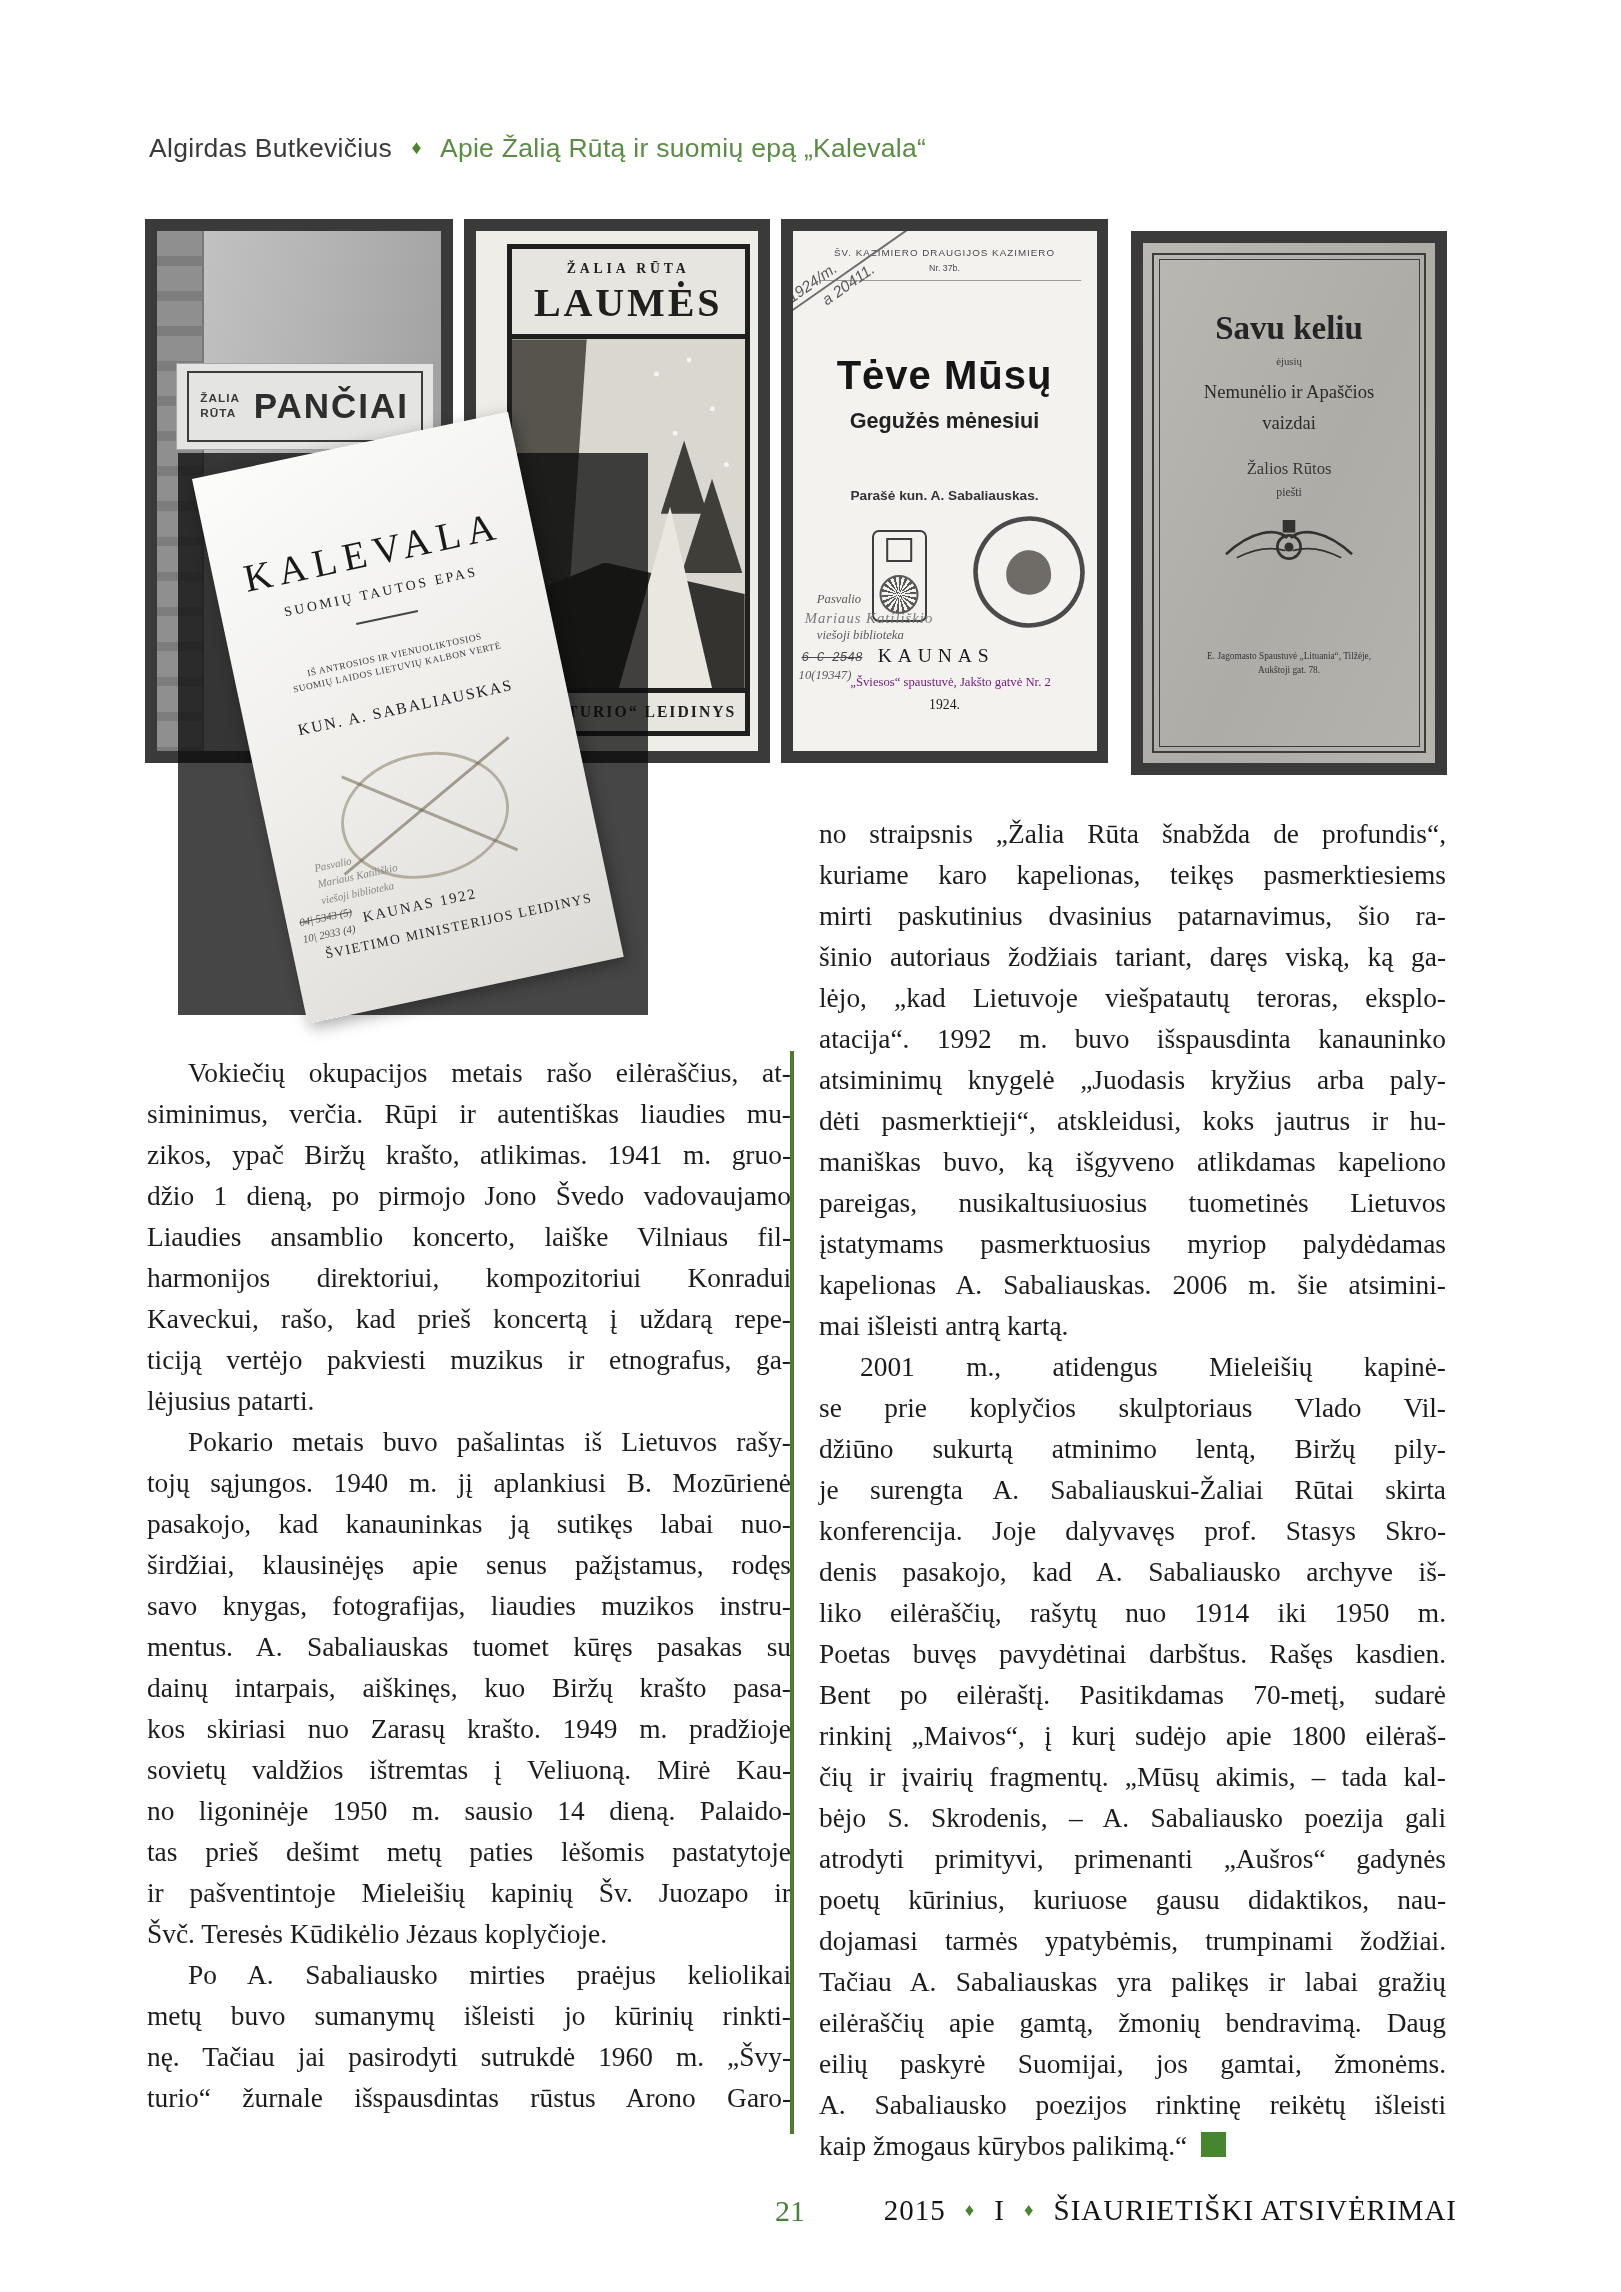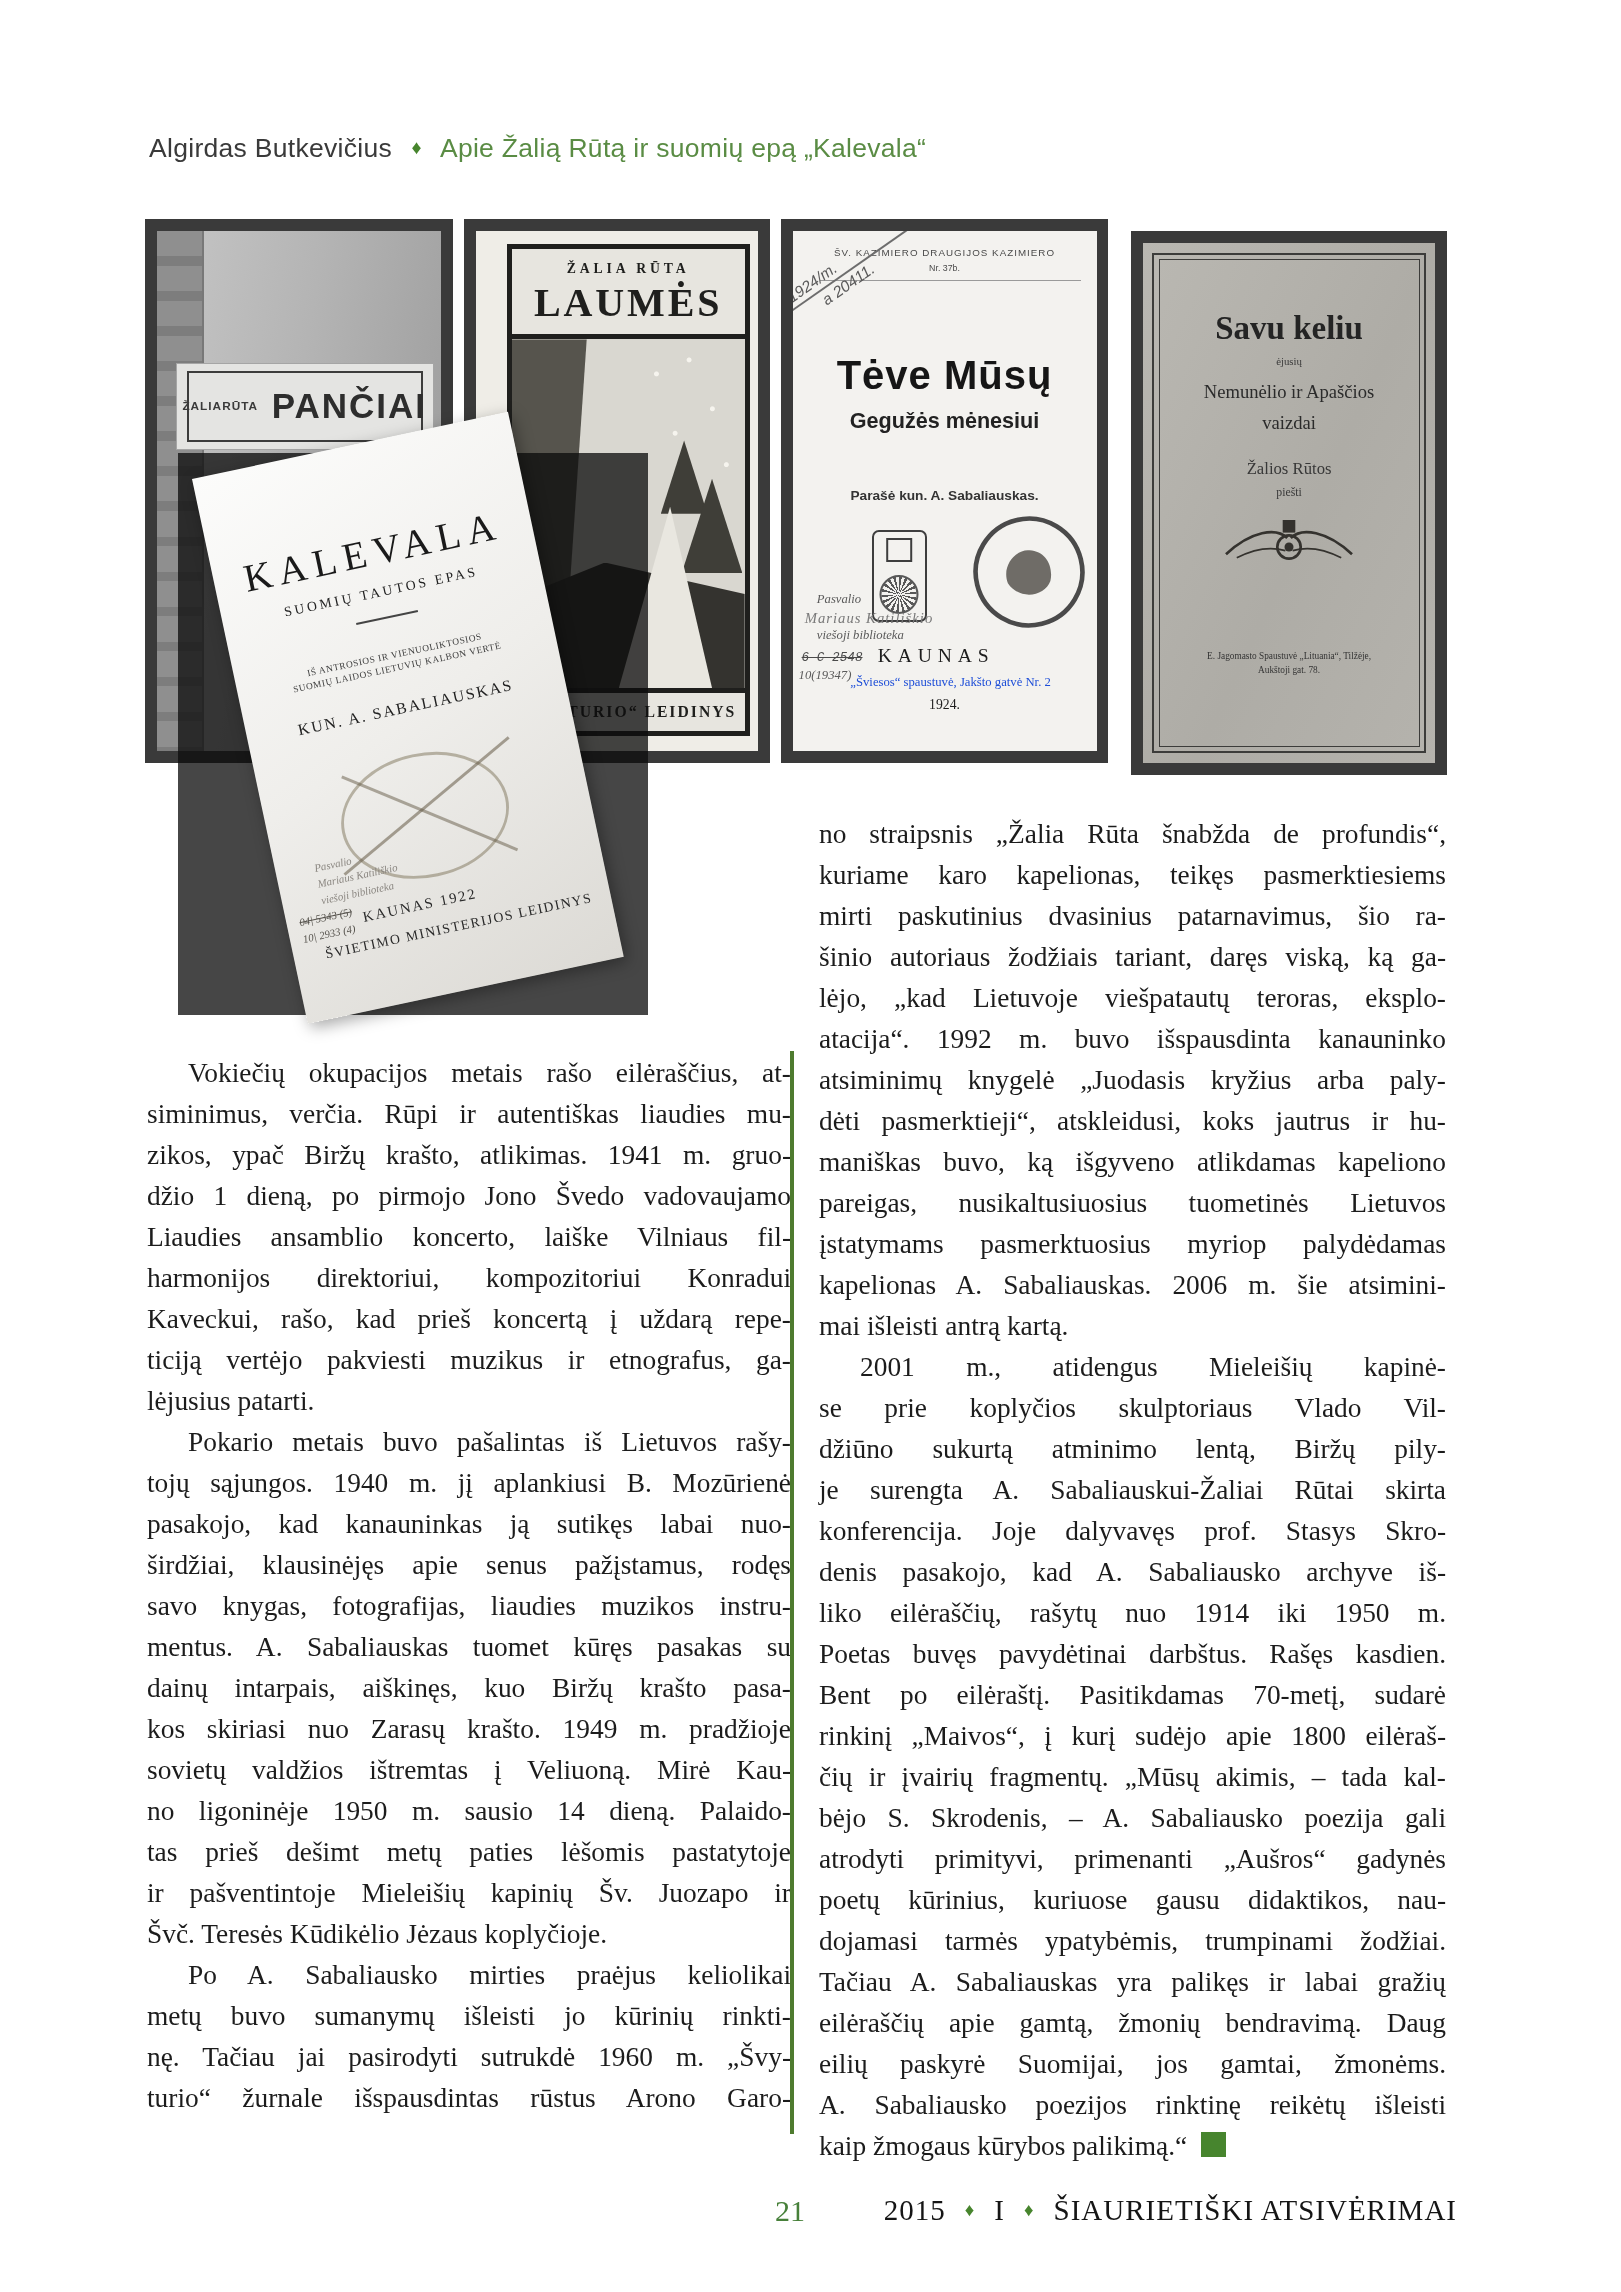--- a/index.html
+++ b/index.html
@@ -30,21 +30,21 @@
   
   .cv-pan{background:linear-gradient(100deg,#c6c6c6 0%,#b4b4b4 45%,#9a9a9a 100%);}
   .pan-spine{position:absolute;left:0;top:0;bottom:0;width:16%;
              background:repeating-linear-gradient(180deg,#8f8f8f 0 25.5px,#7d7d7d 25.5px 35px);
              border-right:2px solid #787878;}
   .pan-label{position:absolute;left:7%;right:3%;top:25.5%;height:16.5%;background:#e4e4e2;
              box-shadow:0 0 0 1px #a5a5a5;display:flex;align-items:center;justify-content:center;padding:7.8px 9.8px;box-sizing:border-box;}
   .pan-label-inner{border:2.9px solid #3c3c3c;width:100%;height:100%;display:flex;align-items:center;
              justify-content:center;gap:13.7px;box-sizing:border-box;}
   .pan-series{font-family:"Liberation Sans",sans-serif;font-weight:bold;font-size:11.8px;letter-spacing:1px;
-             color:#3a3a3a;line-height:1.3;display:flex;flex-direction:row;text-align:left;}
+             color:#3a3a3a;line-height:1.3;display:flex;flex-direction:column;text-align:left;}
   .pan-title{font-family:"Liberation Sans",sans-serif;font-weight:bold;font-size:35px;letter-spacing:2px;color:#2d2d2d;}
 
   
   .cv-lau{background:#efede7;}
   .lau-frame{position:absolute;left:11%;right:3%;top:2.5%;bottom:3%;border:5.9px solid #1f1f1d;
              background:#e7e5df;display:flex;flex-direction:column;box-sizing:border-box;}
   .lau-titlebox{border-bottom:5.9px solid #1f1f1d;text-align:center;padding:11.8px 2px 8.8px;}
   .lau-series{font-size:13.7px;letter-spacing:3.9px;font-weight:bold;color:#1f1f1d;}
   .lau-title{font-size:40px;font-weight:bold;letter-spacing:2.9px;color:#1f1f1d;margin-top:2px;}
   .lau-art{flex:1;position:relative;background:#d9d7d0;overflow:hidden;
@@ -92,21 +92,21 @@
              width:35px;height:35px;border:2px solid #3e3e3e;border-radius:50%;
              background:repeating-conic-gradient(#3e3e3e 0 9deg,transparent 9deg 20deg);opacity:.85;}
   .tev-stamp-round{position:absolute;right:3%;top:54.5%;width:116px;height:116px;transform:rotate(-14deg);}
   .tev-hand1{position:absolute;left:8%;top:69.5%;font-size:12.7px;font-style:italic;color:#5a5a5a;font-family:"Liberation Serif",serif;}
   .tev-hand2{position:absolute;left:4%;top:72.8%;font-size:14.7px;font-style:italic;letter-spacing:1px;color:#7a7a7a;font-family:"Liberation Serif",serif;}
   .tev-hand3{position:absolute;left:8%;top:76.4%;font-size:12.7px;font-style:italic;color:#5a5a5a;font-family:"Liberation Serif",serif;}
   .tev-call1{position:absolute;left:3%;top:80.5%;font-size:12.7px;font-style:italic;color:#4a4a4a;
              text-decoration:line-through;font-family:Liberation Mono, monospace;}
   .tev-call2{position:absolute;left:2%;top:84%;font-size:12.7px;font-style:italic;color:#5a5a5a;font-family:"Liberation Serif",serif;}
   .tev-city{position:absolute;left:28%;top:79.6%;font-size:19.6px;letter-spacing:5.9px;color:#1d1d1d;font-family:"Liberation Serif",serif;}
-  .tev-printer{position:absolute;left:6%;right:2%;top:85.3%;text-align:center;font-size:12.7px;color:#1d4ed8;font-family:"Liberation Serif",serif;}
+  .tev-printer{position:absolute;left:6%;right:2%;top:85.3%;text-align:center;font-size:12.7px;color:#701a75;font-family:"Liberation Serif",serif;}
   .tev-year{position:absolute;left:0;right:0;top:89.6%;text-align:center;font-size:13.7px;color:#1d1d1d;font-family:"Liberation Serif",serif;}
 
   
   .cv-sav{background:linear-gradient(115deg,#bab8b2 0%,#aeaca6 55%,#b5b3ad 100%);}
   .sav-border-outer{position:absolute;left:8.8px;right:8.8px;top:9.8px;bottom:9.8px;border:2px solid #3c3c3a;}
   .sav-border-inner{position:absolute;left:15.7px;right:15.7px;top:16.7px;bottom:16.7px;border:1px solid #3c3c3a;}
   .sav-title{position:absolute;top:13%;left:0;right:0;text-align:center;font-size:33px;font-weight:bold;color:#242424;}
   .sav-l2{position:absolute;top:21.5%;left:0;right:0;text-align:center;font-size:10.8px;color:#3a3a3a;}
   .sav-l3{position:absolute;top:26.5%;left:0;right:0;text-align:center;font-size:18.6px;color:#2b2b2b;}
   .sav-l4{position:absolute;top:32.5%;left:0;right:0;text-align:center;font-size:18.6px;color:#2b2b2b;}

